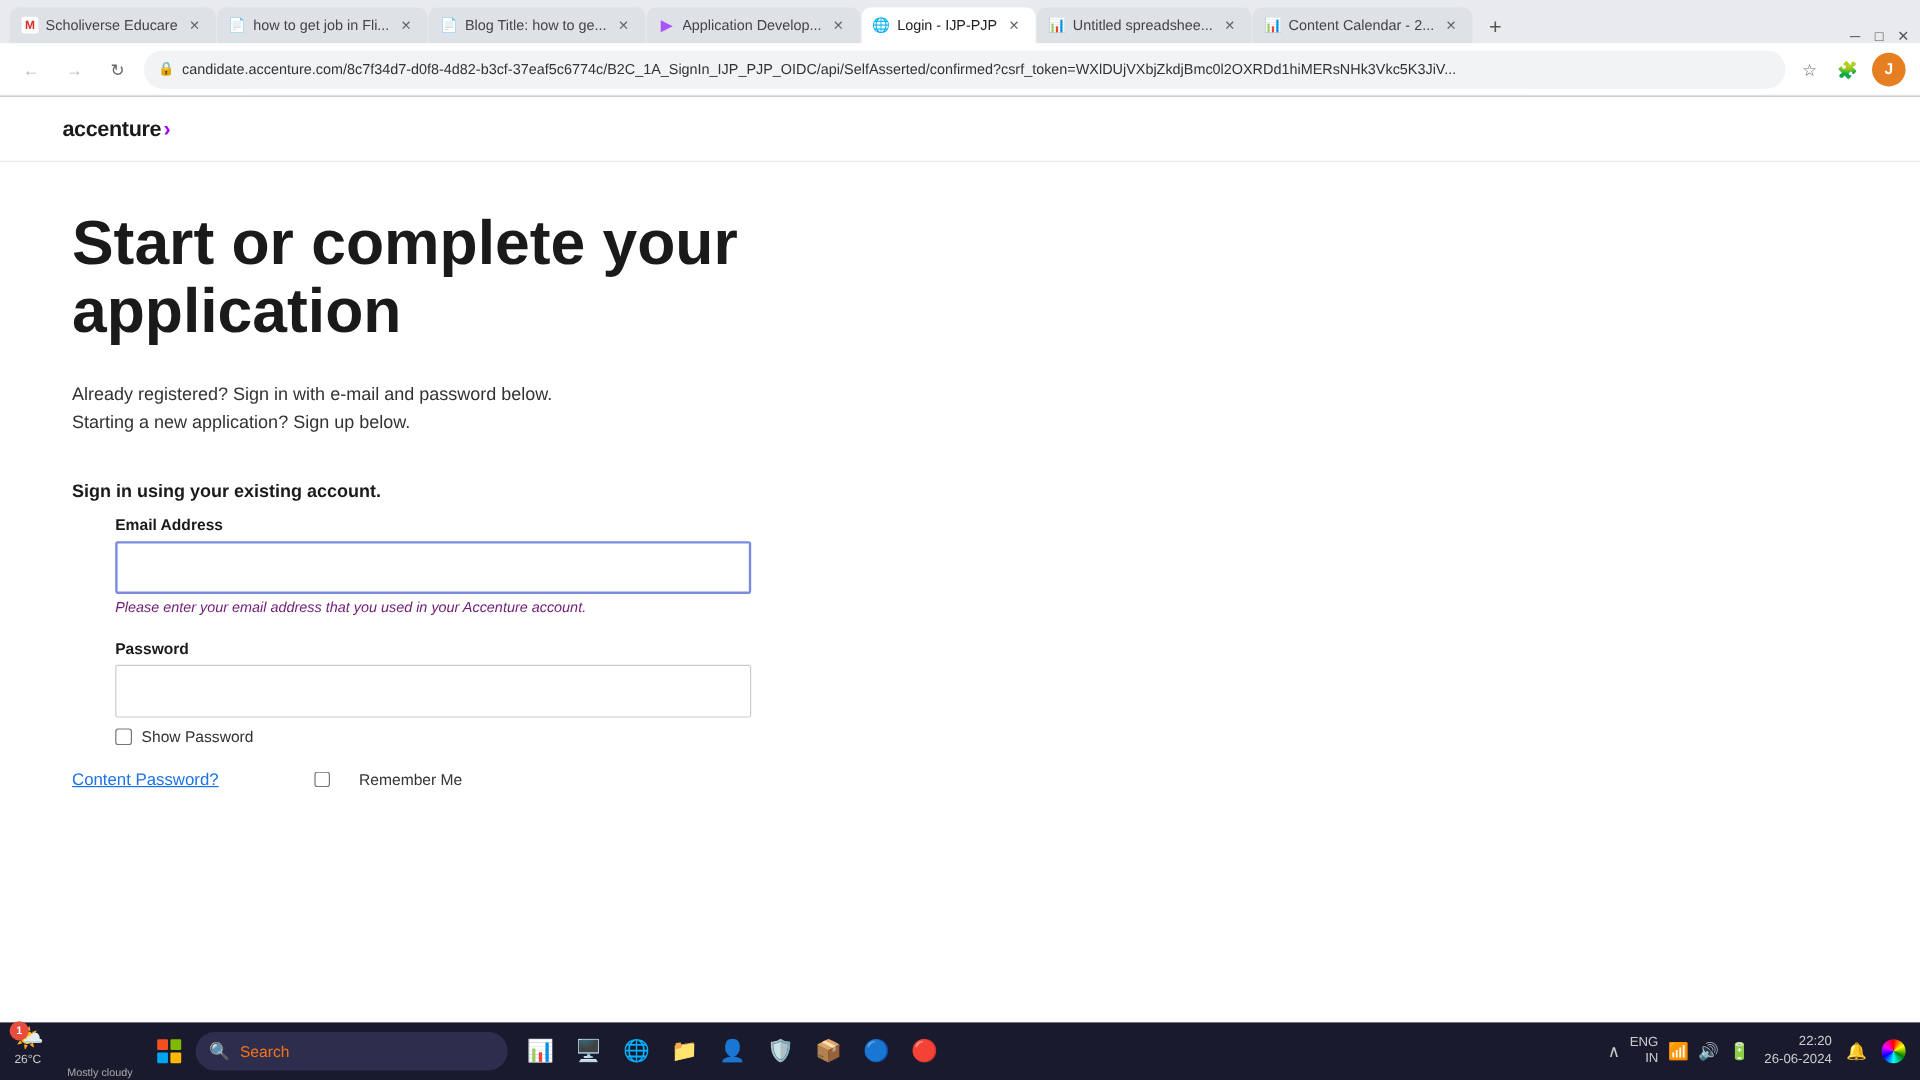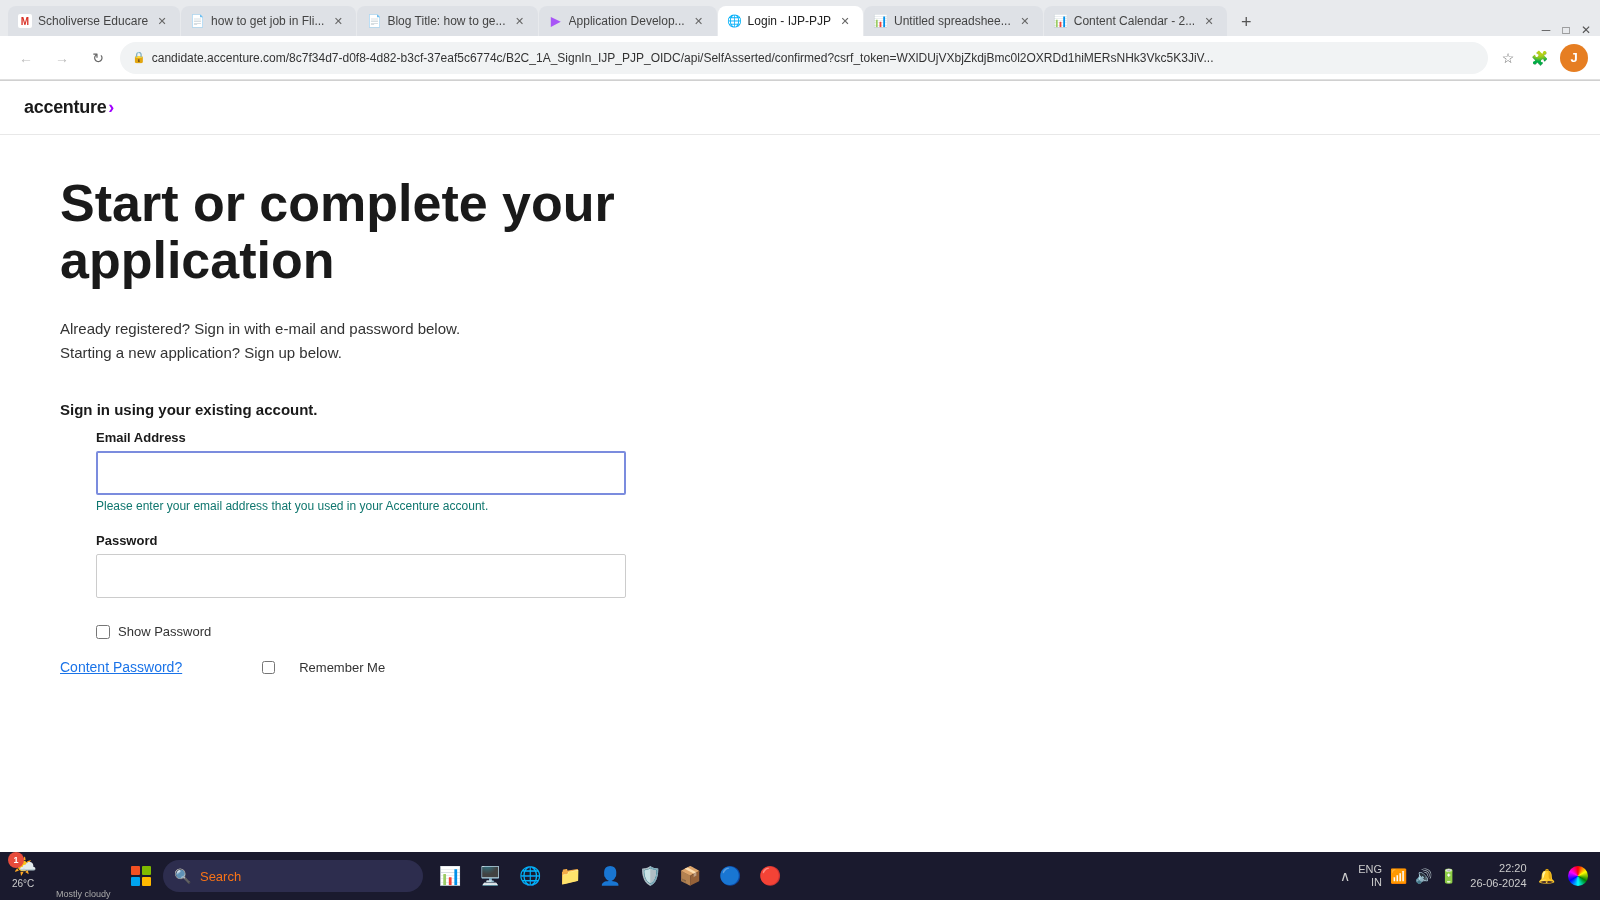--- a/index.html
+++ b/index.html
@@ -161,20 +161,21 @@
     .accenture-logo {
       display: flex;
       align-items: center;
       gap: 2px;
     }
     .logo-text {
       font-size: 18px;
       font-weight: 600;
       color: #1a1a1a;
       letter-spacing: -0.3px;
+      margin-left: 28px;
     }
     .logo-arrow {
       color: #a100ff;
       font-size: 18px;
       font-weight: bold;
     }
 
     
     .main-content {
       padding: 40px 60px;
@@ -218,28 +219,29 @@
       padding: 0 12px;
       font-size: 14px;
       outline: none;
       background: #fff;
     }
     .text-input.password-input {
       border: 1px solid #ccc;
     }
     .field-hint {
       font-size: 12px;
-      color: #0f766e;
+      color: #701a75;
       margin-top: 4px;
+      font-style: italic;
     }
     .checkbox-row {
       display: flex;
       align-items: center;
       gap: 8px;
-      margin-top: 26px;
+      margin-top: 8px;
     }
     .checkbox-row input[type="checkbox"] {
       width: 14px;
       height: 14px;
       cursor: pointer;
     }
     .checkbox-label {
       font-size: 13px;
       color: #333;
     }

